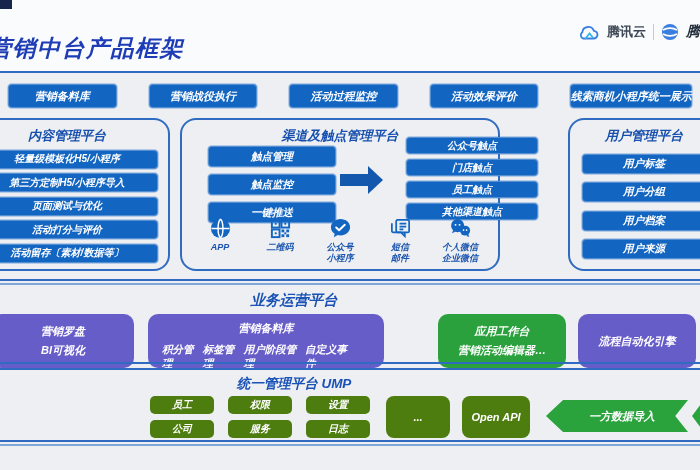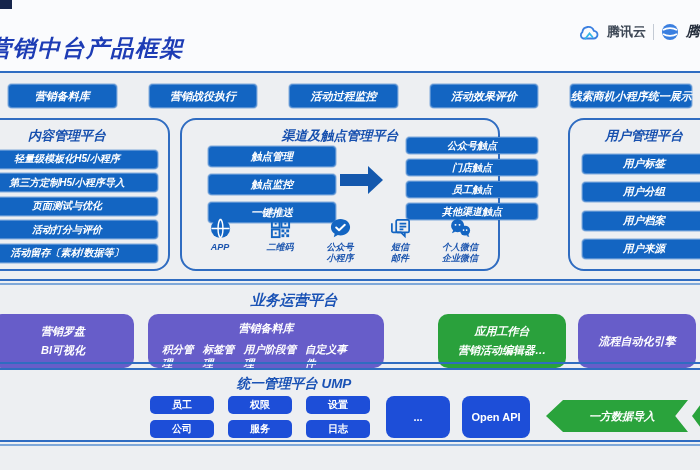--- a/index.html
+++ b/index.html
@@ -55,21 +55,21 @@
 
   .sec-title{position:absolute;left:0;width:588px;text-align:center;font-weight:bold;font-style:italic;color:#1a52b5;white-space:nowrap;}
 
   .block{position:absolute;top:314px;height:54px;border-radius:10px;color:#fff;font-weight:bold;font-style:italic;box-sizing:border-box;}
   .block.purple{background:#675dc9;}
   .block.green{background:#2aa13c;}
   .block-lines{height:100%;display:flex;flex-direction:column;align-items:center;justify-content:center;font-size:11px;line-height:1.7;}
   .lib-title{text-align:center;font-size:11px;margin-top:7px;}
   .lib-items{display:flex;justify-content:space-between;padding:7px 28px 0 14px;font-size:10.5px;}
 
-  .g-btn{background:#1d4ed8;color:#fff;border-radius:5px;font-weight:bold;
+  .g-btn{background:#4d7c0f;color:#fff;border-radius:5px;font-weight:bold;font-style:italic;
     display:flex;align-items:center;justify-content:center;position:absolute;white-space:nowrap;}
   .g-small{width:64px;height:18px;font-size:10px;}
   .g-big{width:64px;height:42px;border-radius:8px;font-size:11px;}
 
   .ribbon{position:absolute;left:546px;top:400px;width:142px;height:32px;background:#2aa33c;
     clip-path:polygon(0 50%,12% 0,100% 0,91% 50%,100% 100%,12% 100%);
     display:flex;align-items:center;justify-content:center;color:#fff;font-weight:bold;font-style:italic;
     font-size:11px;padding-left:10px;box-sizing:border-box;}
   .ribbon-tail{position:absolute;left:692px;top:400px;width:12px;height:32px;background:#2aa33c;
     clip-path:polygon(0 50%,100% 0,100% 100%);}

